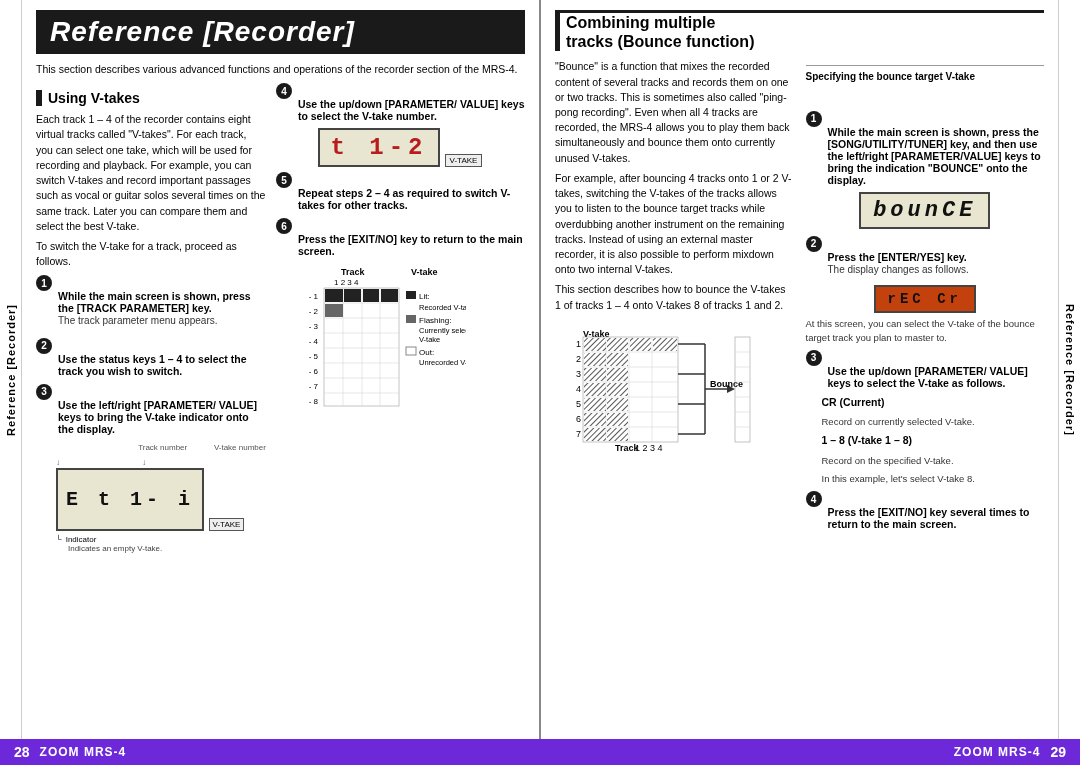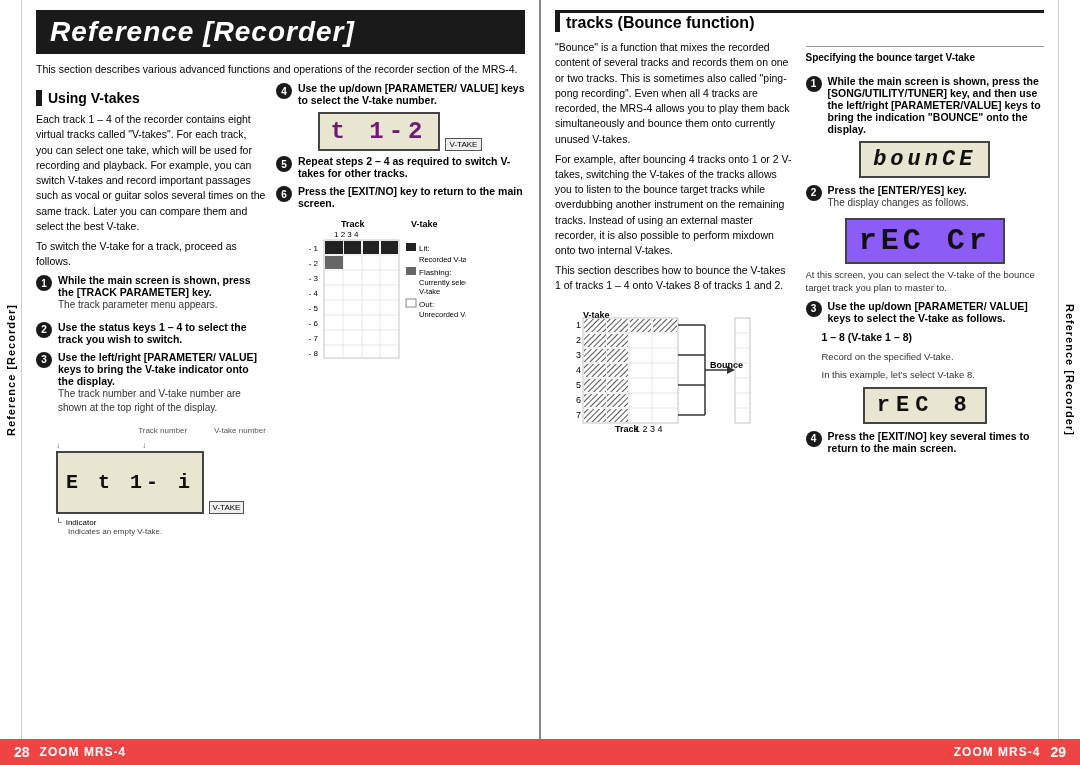--- a/index.html
+++ b/index.html
@@ -114,21 +114,21 @@
     }
     .section-heading h2 {
       font-size: 14px;
       font-weight: 900;
     }
 
     
     .subsection-heading {
       display: flex;
       align-items: center;
-      margin-bottom: 4px;
+      margin-bottom: 20px;
       margin-top: 6px;
       border-top: 1px solid #999;
       padding-top: 4px;
     }
 
     p {
       line-height: 1.45;
       margin-bottom: 5px;
       font-size: 10.5px;
     }
@@ -149,33 +149,34 @@
       align-items: center;
       justify-content: center;
       font-size: 10px;
       font-weight: bold;
       flex-shrink: 0;
       margin-right: 6px;
       margin-top: 1px;
     }
     .step-content {
       flex: 1;
+      margin-top: 16px;
     }
     .step-content strong {
       font-size: 10.5px;
     }
     .step-content p {
       margin-bottom: 2px;
       font-size: 10px;
       color: #333;
     }
 
     
     .footer {
-      background: #ef4444;
+      background: #6d28d9;
       color: #fff;
       display: flex;
       height: 26px;
       align-items: center;
     }
     .footer-left {
       flex: 1;
       display: flex;
       align-items: center;
       padding: 0 14px;
@@ -287,21 +288,20 @@
               <div class="step-number">2</div>
               <div class="step-content">
                 <strong>Use the status keys 1 – 4 to select the track you wish to switch.</strong>
               </div>
             </div>
 
             <div class="step">
               <div class="step-number">3</div>
               <div class="step-content">
                 <strong>Use the left/right [PARAMETER/ VALUE] keys to bring the V-take indicator onto the display.</strong>
-                <p>The track number and V-take number are shown at the top right of the display.</p>
               </div>
             </div>
 
             <div class="indicator-diagram">
               <div style="display:flex; align-items:flex-start; gap:4px; margin: 4px 0; justify-content: flex-end;">
                 <div style="font-size:8px; color:#555; margin-top:2px;">
                   <span>Track number</span>
                   &nbsp;&nbsp;&nbsp;&nbsp;&nbsp;&nbsp;&nbsp;&nbsp;&nbsp;&nbsp;
                   <span>V-take number</span>
                 </div>
@@ -331,21 +331,21 @@
           <div class="col-right">
 
             <div class="step">
               <div class="step-number">4</div>
               <div class="step-content">
                 <strong>Use the up/down [PARAMETER/ VALUE] keys to select the V-take number.</strong>
               </div>
             </div>
 
             <div style="text-align:center; margin: 4px 0;">
-              <div style="border:2px solid #444; background:#e8e5d0; padding:4px 10px; font-family:'Courier New',monospace; font-size:24px; font-weight:900; letter-spacing:5px; color:#701a75; display:inline-block;">
+              <div style="border:2px solid #444; background:#e8e5d0; padding:4px 10px; font-family:'Courier New',monospace; font-size:24px; font-weight:900; letter-spacing:5px; color:#b91c1c; display:inline-block;">
                 t 1-2
               </div>
               <div style="border:1px solid #555; background:#eee; padding:1px 4px; font-size:8px; display:inline-block; margin-left:2px; vertical-align:bottom;">V-TAKE</div>
             </div>
 
             <div class="step">
               <div class="step-number">5</div>
               <div class="step-content">
                 <strong>Repeat steps 2 – 4 as required to switch V-takes for other tracks.</strong>
               </div>
@@ -414,20 +414,21 @@
           </div>
         </div>
 
       </div>
 
       <div class="right-page">
 
         <div style="display:flex; align-items:stretch; margin-bottom:8px; border-top:3px solid #1a1a1a;">
           <div style="width:5px; background:#1a1a1a; margin-right:6px; flex-shrink:0;"></div>
           <div>
+            <h2 style="font-size:16px; font-weight:900; line-height:1.2;">Combining  multiple</h2>
             <h2 style="font-size:16px; font-weight:900; line-height:1.2;">tracks (Bounce function)</h2>
           </div>
         </div>
 
         <div class="right-two-col">
 
           <div class="right-col-left">
             <p>"Bounce" is a function that mixes the recorded content of several tracks and records them on one or two tracks. This is sometimes also called "ping-pong recording". Even when all 4 tracks are recorded, the MRS-4 allows you to play them back simultaneously and bounce them onto currently unused V-takes.</p>
             <p>For example, after bouncing 4 tracks onto 1 or 2 V-takes, switching the V-takes of the tracks allows you to listen to the bounce target tracks while overdubbing another instrument on the remaining tracks. Instead of using an external master recorder, it is also possible to perform mixdown onto two internal V-takes.</p>
             <p>This section describes how to bounce the V-takes 1 of tracks 1 – 4 onto V-takes 8 of tracks 1 and 2.</p>
@@ -529,48 +530,49 @@
 
             <div class="step">
               <div class="step-number">2</div>
               <div class="step-content">
                 <strong>Press the [ENTER/YES] key.</strong>
                 <p>The display changes as follows.</p>
               </div>
             </div>
 
             <div style="text-align:center; margin: 4px 0 4px 0;">
-              <div style="border:2px solid #444; background:#8b5cf6; padding:4px 12px; font-family:'Courier New',monospace; font-size:30px; font-weight:900; letter-spacing:4px; color:#111; display:inline-block;">
+              <div style="border:2px solid #444; background:#c2410c; padding:4px 12px; font-family:'Courier New',monospace; font-size:14px; font-weight:900; letter-spacing:4px; color:#111; display:inline-block;">
                 rEC Cr
               </div>
             </div>
 
             <p class="note-text">At this screen, you can select the V-take of the bounce target track you plan to master to.</p>
 
             <div class="step">
               <div class="step-number">3</div>
               <div class="step-content">
                 <strong>Use the up/down [PARAMETER/ VALUE] keys to select the V-take as follows.</strong>
               </div>
             </div>
 
+            <div style="margin-left:16px; margin-bottom:4px;">
+              <p style="font-weight:bold; font-size:10.5px;">
+                <span>CR (Current)</span>
+              </p>
+              <p class="note-text">Record on currently selected V-take.</p>
+            </div>
 
             <div style="margin-left:16px; margin-bottom:0;">
               <p style="font-weight:bold; font-size:10.5px;">
                 <span>1 – 8 (V-take 1 – 8)</span>
               </p>
               <p class="note-text">Record on the specified V-take.</p>
               <p class="note-text">In this example, let's select V-take 8.</p>
             </div>
 
-            <div style="text-align:center; margin: 4px 0 6px 0;">
-              <div style="border:2px solid #444; background:#e8e5d0; padding:4px 12px; font-family:'Courier New',monospace; font-size:22px; font-weight:900; letter-spacing:6px; color:#111; display:inline-block;">
-                rEC  8
-              </div>
-            </div>
 
             <div class="step">
               <div class="step-number">4</div>
               <div class="step-content">
                 <strong>Press the [EXIT/NO] key several times to return to the main screen.</strong>
               </div>
             </div>
 
           </div>
         </div>

